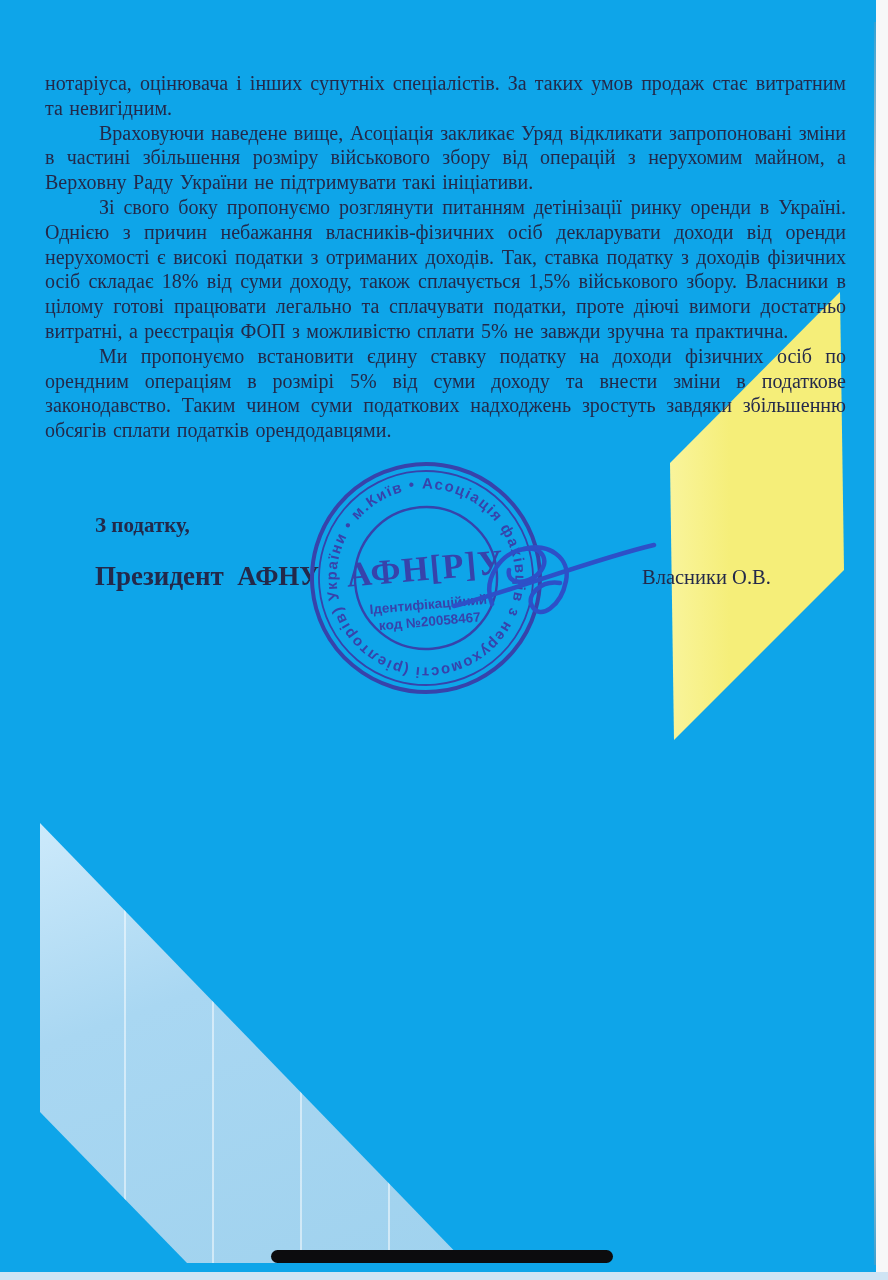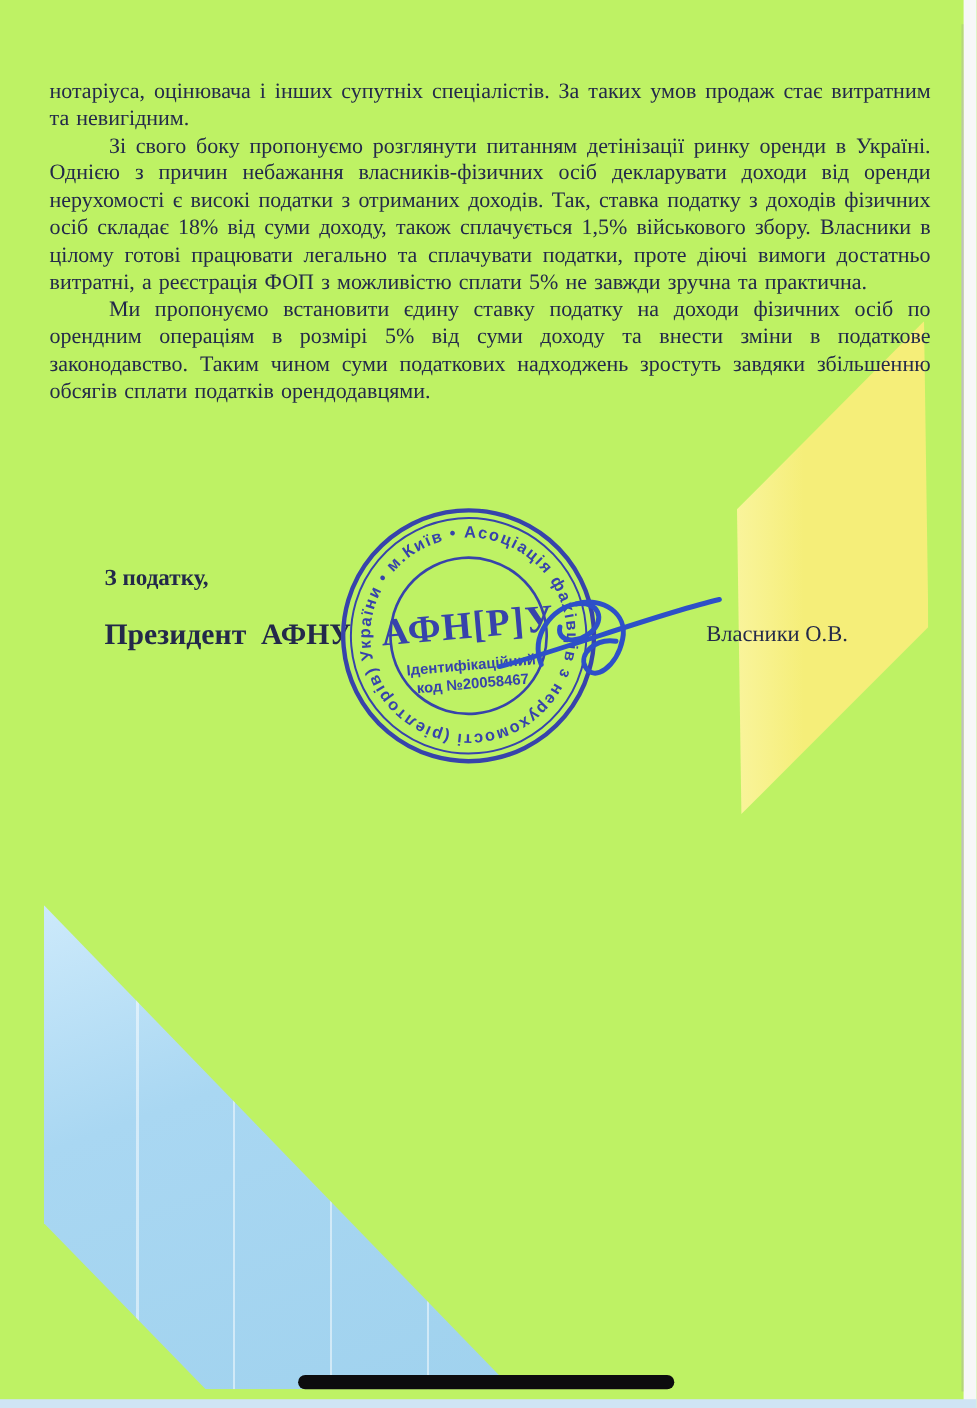--- a/index.html
+++ b/index.html
@@ -1,18 +1,18 @@
 <!DOCTYPE html>
 <html style="--text: #23294a; --stamp-blue: #3743ab; --signature-blue: #2d50c8; --flag-yellow: #f5ee79; --flag-blue: #a9d7f2; --bottom-strip: #cfe4f4; --home-indicator: #0c0c0e; --page-edge: #bfbfc2; --page-outside: #f7f7f8;"><head>
 <meta charset="utf-8">
 <style>
   html,body{margin:0;padding:0;background:#e9e9ec;}
   .screen{
     position:relative;width:888px;height:1280px;margin:0 auto;
-    background:#bef264;overflow:hidden;
+    background:#0ea5e9;overflow:hidden;
     font-family:"Liberation Serif", serif;
   }
   
   .yellow-ribbon{
     position:absolute;left:670px;top:292px;width:174px;height:448px;z-index:1;
     background:linear-gradient(90deg,#f9f49b 0%,var(--flag-yellow) 35%,var(--flag-yellow) 100%);
     clip-path:polygon(170px 0px,174px 278px,4px 448px,0px 171px);
   }
   .blue-triangle{
     position:absolute;left:38px;top:820px;width:430px;height:445px;z-index:1;
@@ -74,20 +74,21 @@
 
 <div class="screen">
 
   <div class="page-outside"></div>
   <div class="yellow-ribbon"></div>
   <div class="blue-triangle"></div>
   <div class="page-edge-line"></div>
 
   <div class="letter-body">
     <p>нотаріуса, оцінювача і інших супутніх спеціалістів. За таких умов продаж стає витратним та невигідним.</p>
+    <p class="ind">Враховуючи наведене вище, Асоціація закликає Уряд відкликати запропоновані зміни в частині збільшення розміру військового збору від операцій з нерухомим майном, а Верховну Раду України не підтримувати такі ініціативи.</p>
     <p class="ind">Зі свого боку пропонуємо розглянути питанням детінізації ринку оренди в Україні. Однією з причин небажання власників-фізичних осіб декларувати доходи від оренди нерухомості є високі податки з отриманих доходів. Так, ставка податку з доходів фізичних осіб складає 18% від суми доходу, також сплачується 1,5% військового збору. Власники в цілому готові працювати легально та сплачувати податки, проте діючі вимоги достатньо витратні, а реєстрація ФОП з можливістю сплати 5% не завжди зручна та практична.</p>
     <p class="ind">Ми пропонуємо встановити єдину ставку податку на доходи фізичних осіб по орендним операціям в розмірі 5% від суми доходу та внести зміни в податкове законодавство. Таким чином суми податкових надходжень зростуть завдяки збільшенню обсягів сплати податків орендодавцями.</p>
   </div>
 
   <div class="closing">З податку,</div>
   <div class="signer-title">Президент&nbsp; АФНУ</div>
   <div class="signer-name">Власники О.В.</div>
 
   <svg class="stamp" viewBox="0 0 240 240">
     <circle cx="120" cy="120" r="114" stroke-width="4"></circle>

